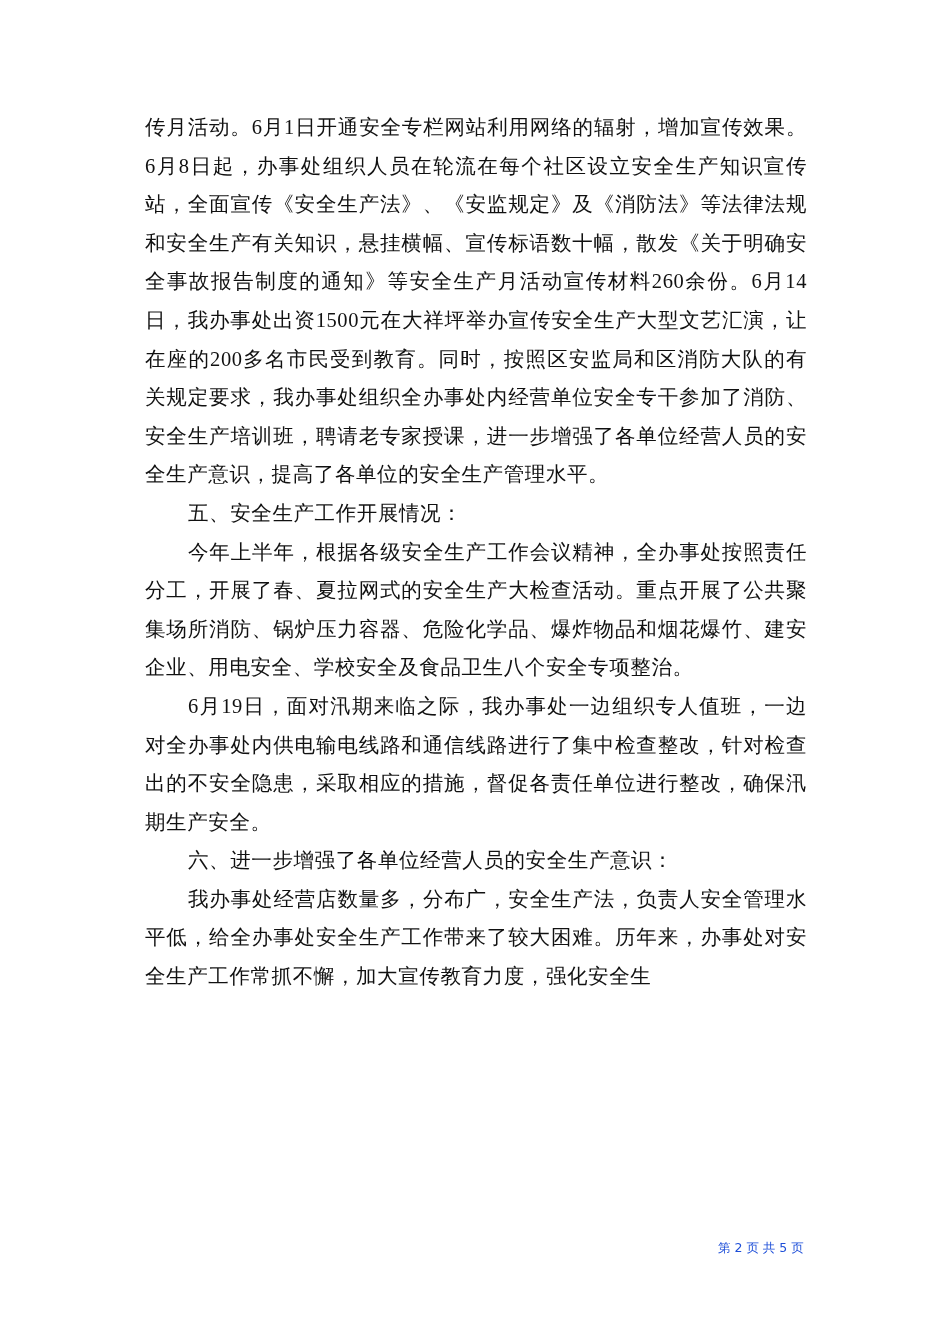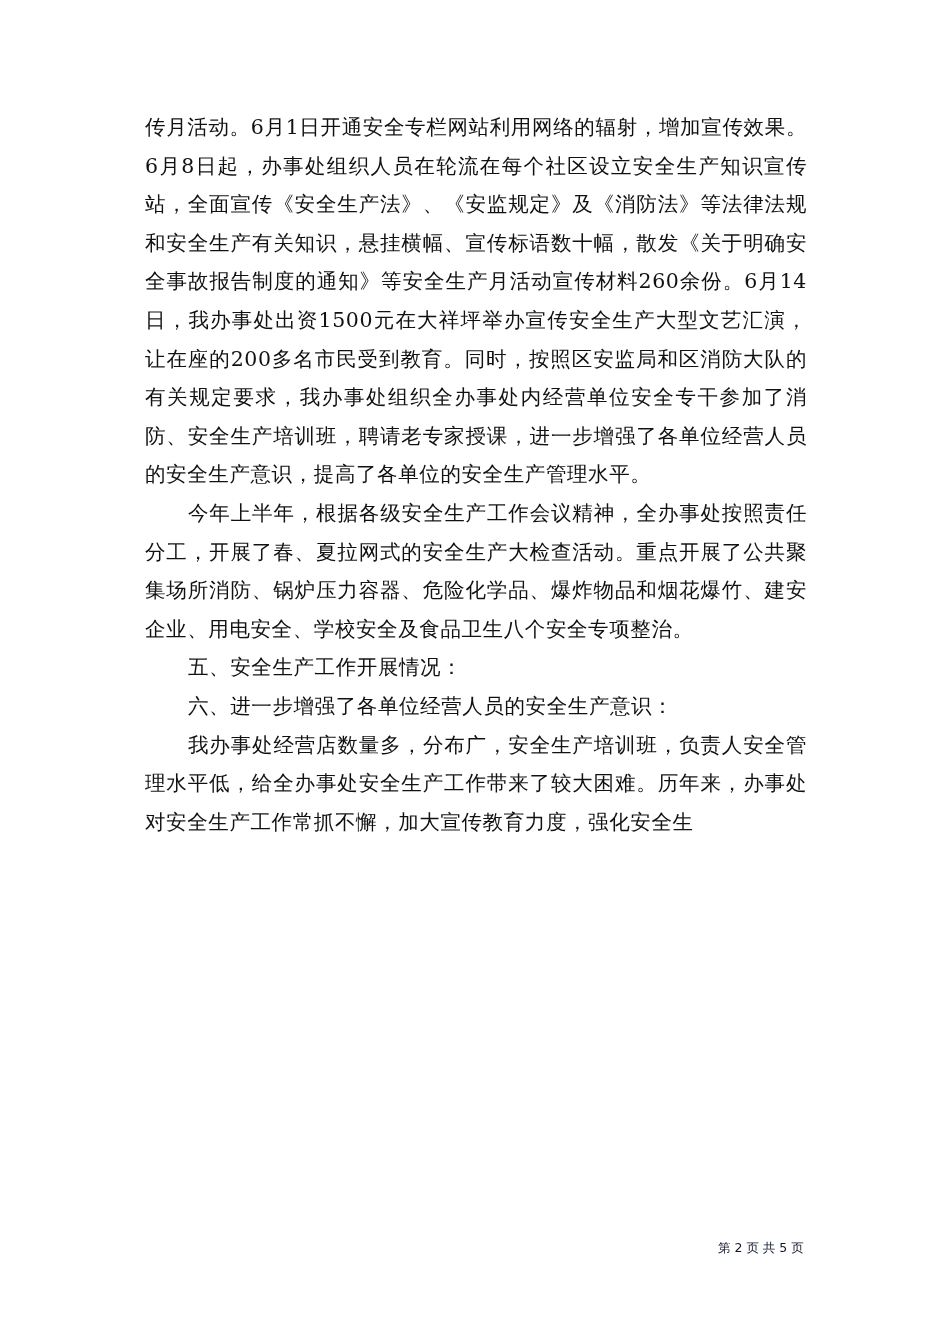--- a/index.html
+++ b/index.html
@@ -29,39 +29,41 @@
     width: 662px;
   }
   .para {
     margin: 0;
     font-size: 20.5px;
     line-height: 38.6px;
     text-align: justify;
     text-justify: inter-character;
     letter-spacing: 0.6px;
     word-break: break-all;
+    font-family: Liberation Serif, serif;
   }
   .para.indent {
     text-indent: 43px;
   }
   .footer {
     position: absolute;
     left: 718px;
     top: 1240px;
     font-family: "DejaVu Sans", "Liberation Sans", sans-serif;
     font-size: 12.5px;
-    color: #0f172a;
+    color: #1d4ed8;
     white-space: nowrap;
   }
 </style>
 </head>
 <body>
 
 <div class="page">
   <div class="content">
     <p class="para">传月活动。6月1日开通安全专栏网站利用网络的辐射，增加宣传效果。6月8日起，办事处组织人员在轮流在每个社区设立安全生产知识宣传站，全面宣传《安全生产法》、《安监规定》及《消防法》等法律法规和安全生产有关知识，悬挂横幅、宣传标语数十幅，散发《关于明确安全事故报告制度的通知》等安全生产月活动宣传材料260余份。6月14日，我办事处出资1500元在大祥坪举办宣传安全生产大型文艺汇演，让在座的200多名市民受到教育。同时，按照区安监局和区消防大队的有关规定要求，我办事处组织全办事处内经营单位安全专干参加了消防、安全生产培训班，聘请老专家授课，进一步增强了各单位经营人员的安全生产意识，提高了各单位的安全生产管理水平。</p>
+    <p class="para indent">五、安全生产工作开展情况：</p>
     <p class="para indent">今年上半年，根据各级安全生产工作会议精神，全办事处按照责任分工，开展了春、夏拉网式的安全生产大检查活动。重点开展了公共聚集场所消防、锅炉压力容器、危险化学品、爆炸物品和烟花爆竹、建安企业、用电安全、学校安全及食品卫生八个安全专项整治。</p>
-    <p class="para indent">五、安全生产工作开展情况：</p>
+    <p class="para indent">6月19日，面对汛期来临之际，我办事处一边组织专人值班，一边对全办事处内供电输电线路和通信线路进行了集中检查整改，针对检查出的不安全隐患，采取相应的措施，督促各责任单位进行整改，确保汛期生产安全。</p>
     <p class="para indent">六、进一步增强了各单位经营人员的安全生产意识：</p>
-    <p class="para indent">我办事处经营店数量多，分布广，安全生产培训班，负责人安全管理水平低，给全办事处安全生产工作带来了较大困难。历年来，办事处对安全生产工作常抓不懈，加大宣传教育力度，强化安全生</p>
+    <p class="para indent">我办事处经营店数量多，分布广，安全生产法，负责人安全管理水平低，给全办事处安全生产工作带来了较大困难。历年来，办事处对安全生产工作常抓不懈，加大宣传教育力度，强化安全生</p>
   </div>
   <div class="footer">第 2 页 共 5 页</div>
 </div>
 
 </body></html>

